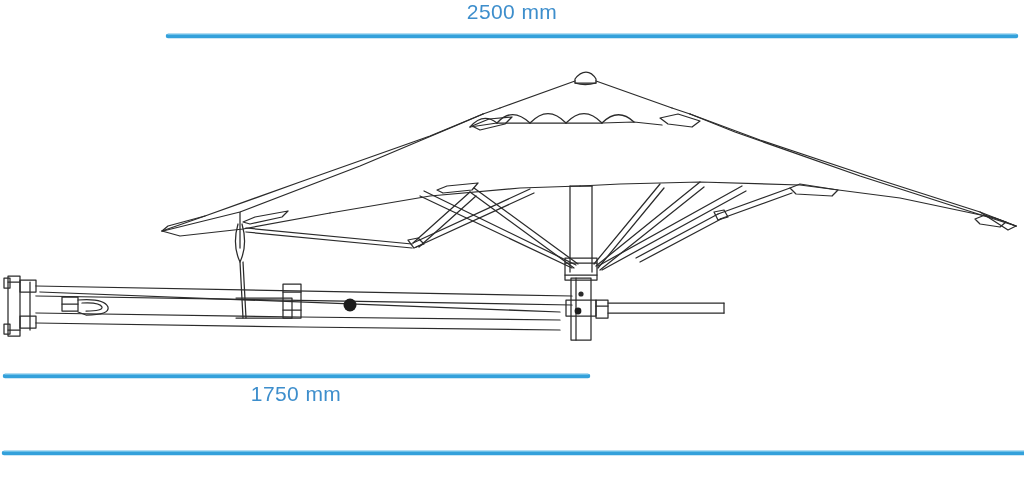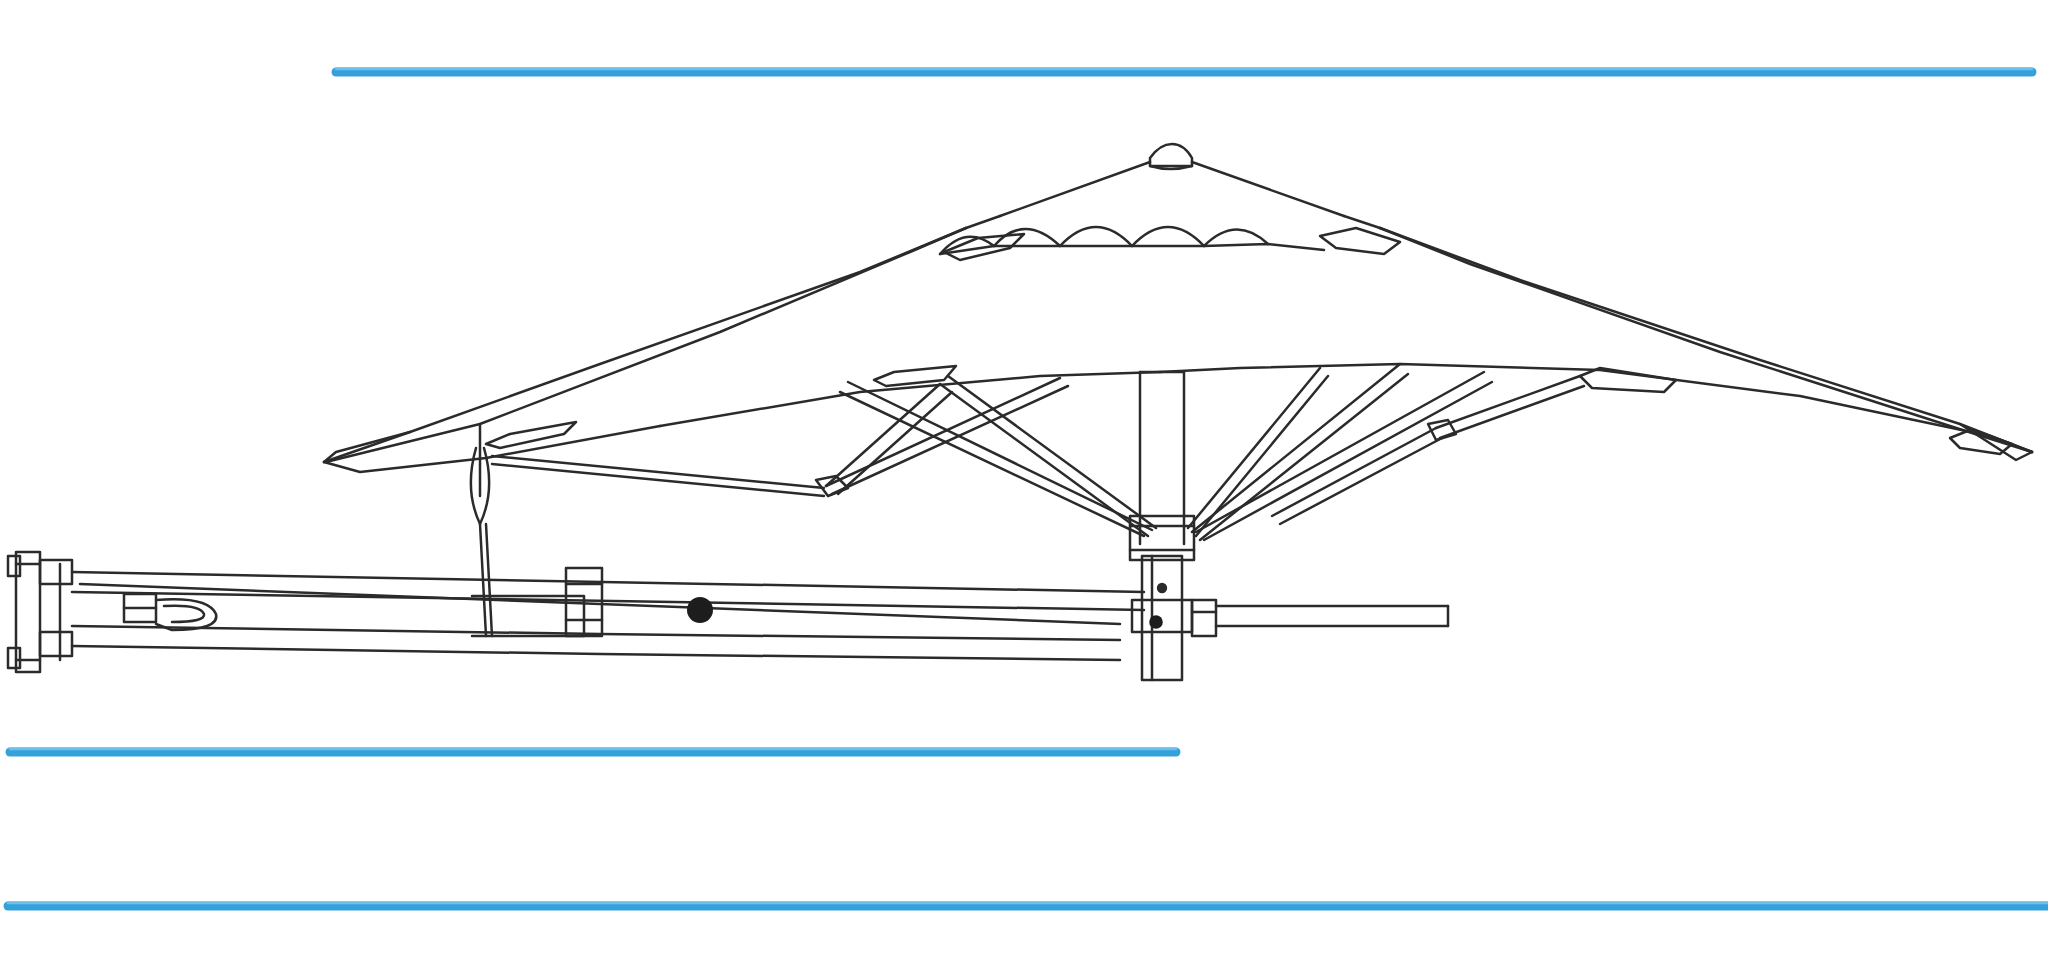--- a/index.html
+++ b/index.html
@@ -227,16 +227,18 @@
         <path d="M236 298 L292 298 L292 318 L236 318"></path>
       </g>
 
       <g>
         <path d="M246 228 L412 244"></path>
         <path d="M246 232 L412 248"></path>
       </g>
     </g>
   </svg>
 
-
+  <div class="dim-label" id="label-width-top">2500 mm</div>
+
+  <div class="dim-label" id="label-projection">1750 mm</div>
 
 
 </div>
 
 </body></html>

